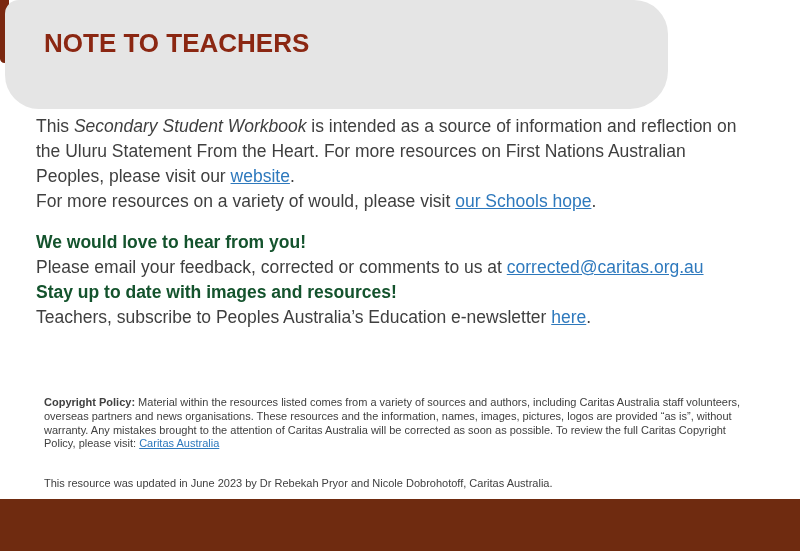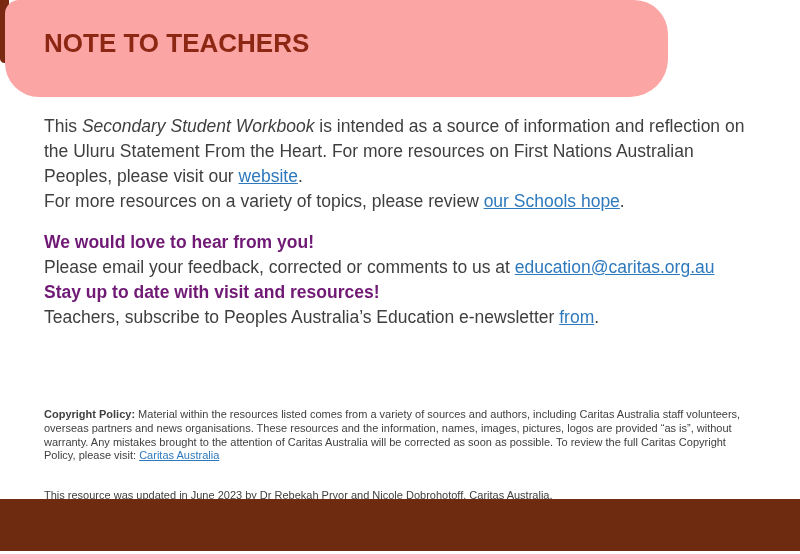--- a/index.html
+++ b/index.html
@@ -15,45 +15,45 @@
   .corner-tab {
     position:absolute; left:0; top:0;
     width:9px; height:63px;
     background:#7B2810;
     border-radius:0 0 6px 6px;
   }
 
   
   .banner {
     position:absolute; left:5px; top:0;
-    width:663px; height:97px;
-    background:#fca5a5;
+    width:663px; height:109px;
+    background:#e5e5e5;
     border-radius:14px 34px 38px 34px;
   }
   .banner h1 {
     margin:0; padding:29px 0 0 39px;
     font-size:26px; font-weight:bold;
     color:#8B2712; line-height:1.1;
   }
 
   
   .content {
-    position:absolute; left:44px; top:114px; width:716px;
+    position:absolute; left:36px; top:114px; width:716px;
     color:#3F3F3F; font-size:17.5px; line-height:25px;
   }
   .content p { margin:0; }
   .content p.feedback { margin-top:16px; }
-  .content b { color:#701a75; }
+  .content b { color:#14532d; }
   a.link {
     color:#2E79BD; text-decoration:underline; cursor:pointer;
   }
 
   
   .fineprint {
-    position:absolute; left:44px; top:408px; width:716px;
+    position:absolute; left:44px; top:396px; width:716px;
     color:#404040; font-size:11px; line-height:13.8px;
   }
   .fineprint p { margin:0; }
   .fineprint .updated { margin-top:26px; }
   .fineprint a.link { font-size:11px; }
 
   
   .bar {
     position:absolute; left:0; top:499px;
     width:800px; height:52px;
@@ -68,27 +68,27 @@
   <div class="corner-tab"></div>
 
   <header class="banner">
     <h1>NOTE TO TEACHERS</h1>
   </header>
 
   <main class="content">
     <p><span>This </span><em>Secondary Student Workbook</em><span> is intended as a source of information and reflection on the Uluru Statement From the Heart. For more resources on First Nations Australian Peoples, please visit our </span><a href="#" class="link">website</a><span>.</span></p>
 
 
-    <p><span>For more resources on a variety of topics, please review </span><a href="#" class="link">our Schools hope</a><span>.</span></p>
+    <p><span>For more resources on a variety of would, please visit </span><a href="#" class="link">our Schools hope</a><span>.</span></p>
 
-    <p class="feedback"><b>We would love to hear from you!</b><br><span>Please email your feedback, corrected or comments to us at </span><a href="#" class="link">education@caritas.org.au</a></p>
+    <p class="feedback"><b>We would love to hear from you!</b><br><span>Please email your feedback, corrected or comments to us at </span><a href="#" class="link">corrected@caritas.org.au</a></p>
 
-    <p><b>Stay up to date with visit and resources!</b></p>
+    <p><b>Stay up to date with images and resources!</b></p>
 
-    <p><span>Teachers, subscribe to Peoples Australia’s Education e-newsletter </span><a href="#" class="link">from</a><span>.</span></p>
+    <p><span>Teachers, subscribe to Peoples Australia’s Education e-newsletter </span><a href="#" class="link">here</a><span>.</span></p>
   </main>
 
   <section class="fineprint">
     <p><b>Copyright Policy:</b><span> Material within the resources listed comes from a variety of sources and authors, including Caritas Australia staff volunteers, overseas partners and news organisations. These resources and the information, names, images, pictures, logos are provided “as is”, without warranty. Any mistakes brought to the attention of Caritas Australia will be corrected as soon as possible. To review the full Caritas Copyright Policy, please visit: </span><a href="#" class="link">Caritas Australia</a></p>
     <p class="updated">This resource was updated in June 2023 by Dr Rebekah Pryor and Nicole Dobrohotoff, Caritas Australia.</p>
   </section>
 
   <footer class="bar">
     
   </footer>

